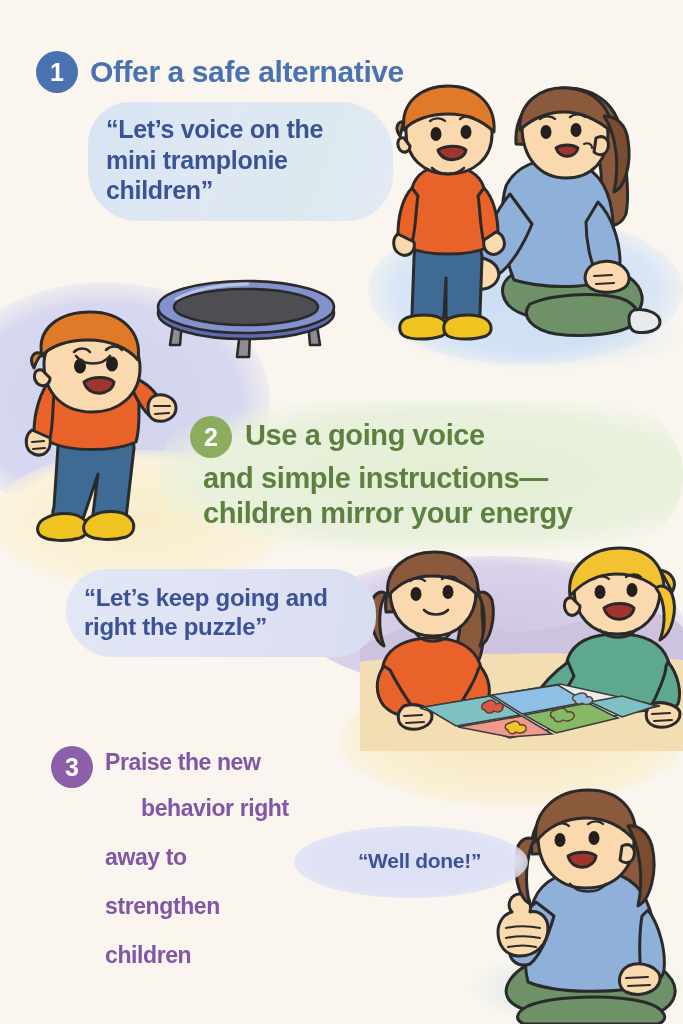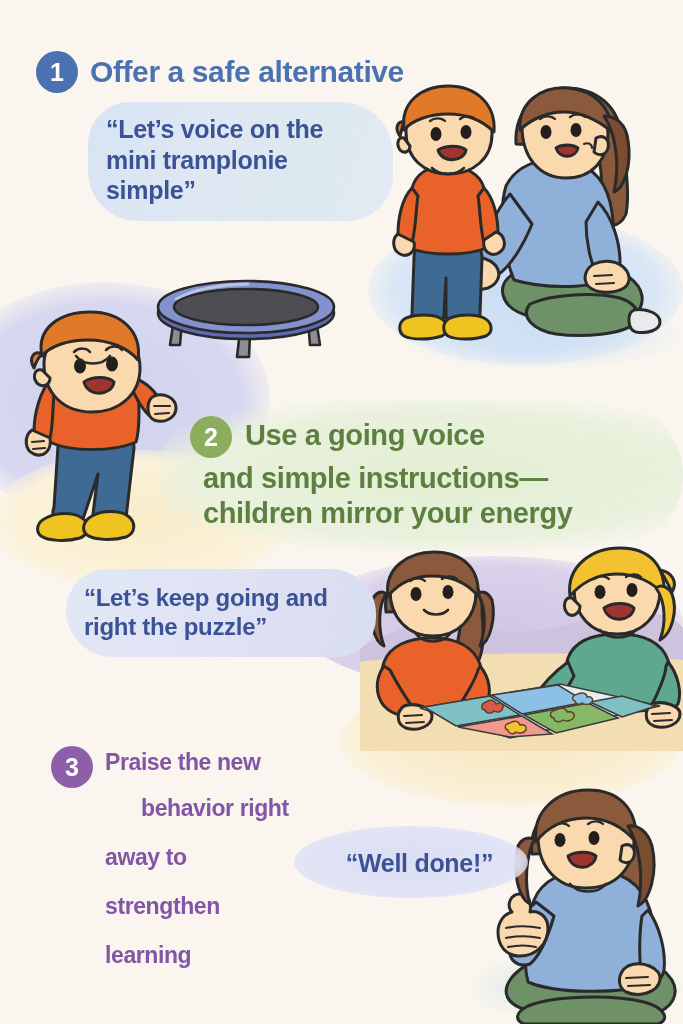--- a/index.html
+++ b/index.html
@@ -104,21 +104,21 @@
     border-radius: 42px 52px 46px 50px;
   }
 
   #bubble2 { left: 84px; top: 583px; width: 300px; font-size: 24px; }
   #bubble2 .bubble-bg {
     left: -18px; top: -14px; width: 310px; height: 88px;
     background: linear-gradient(100deg, #e2e7f5 0%, #dfe3f4 45%, #d9ddf0 100%);
     border-radius: 44px 48px 42px 50px;
   }
 
-  #bubble3 { left: 312px; top: 848px; width: 215px; font-size: 25px; text-align: center; }
+  #bubble3 { left: 312px; top: 848px; width: 215px; font-size: 21px; text-align: center; }
   #bubble3 .bubble-bg {
     left: -18px; top: -22px; width: 234px; height: 72px;
     background: radial-gradient(ellipse at 50% 50%, #dcdff4 0%, #e0e2f5 62%, rgba(224,226,245,0.35) 88%);
     border-radius: 50%;
   }
 
   
   .scene { position: absolute; }
   svg { display: block; overflow: visible; }
 </style>
@@ -396,21 +396,21 @@
 
   <div class="step" style="left:36px; top:51px; display:flex; align-items:flex-start; gap:12px;">
     <div class="badge badge-1">1</div>
     <div class="heading h-1" style="padding-top:4px;">Offer a safe alternative</div>
   </div>
 
   <div class="bubble" id="bubble1">
     <div class="bubble-bg"></div>
     <div class="bubble-txt">“Let’s voice on the</div>
     <div class="bubble-txt">mini tramplonie</div>
-    <div class="bubble-txt">simple”</div>
+    <div class="bubble-txt">children”</div>
   </div>
 
   <div class="step" style="left:190px; top:416px; display:flex; align-items:flex-start; gap:13px;">
     <div class="badge badge-2">2</div>
     <div class="heading h-2" style="padding-top:3px;">
       <div>Use a going voice</div>
     </div>
   </div>
   <div class="heading h-2" style="position:absolute; left:203px; top:497px;">children mirror your energy</div>
   <div class="heading h-2" style="position:absolute; left:203px; top:462px;">and simple instructions—</div>
@@ -423,20 +423,20 @@
 
   <div class="step" style="left:51px; top:746px; display:flex; align-items:flex-start; gap:12px;">
     <div class="badge badge-3">3</div>
     <div class="heading h-3" style="padding-top:3px;">
       <div>Praise the new</div>
     </div>
   </div>
   <div class="heading h-3" style="position:absolute; left:105px; top:795px;margin-left:36px;">behavior right</div>
   <div class="heading h-3" style="position:absolute; left:105px; top:844px;">away to</div>
   <div class="heading h-3" style="position:absolute; left:105px; top:893px;">strengthen</div>
-  <div class="heading h-3" style="position:absolute; left:105px; top:942px;">learning</div>
+  <div class="heading h-3" style="position:absolute; left:105px; top:942px;">children</div>
 
   <div class="bubble" id="bubble3">
     <div class="bubble-bg"></div>
     <div class="bubble-txt">“Well done!”</div>
   </div>
 
 </div>
 
 </body></html>

